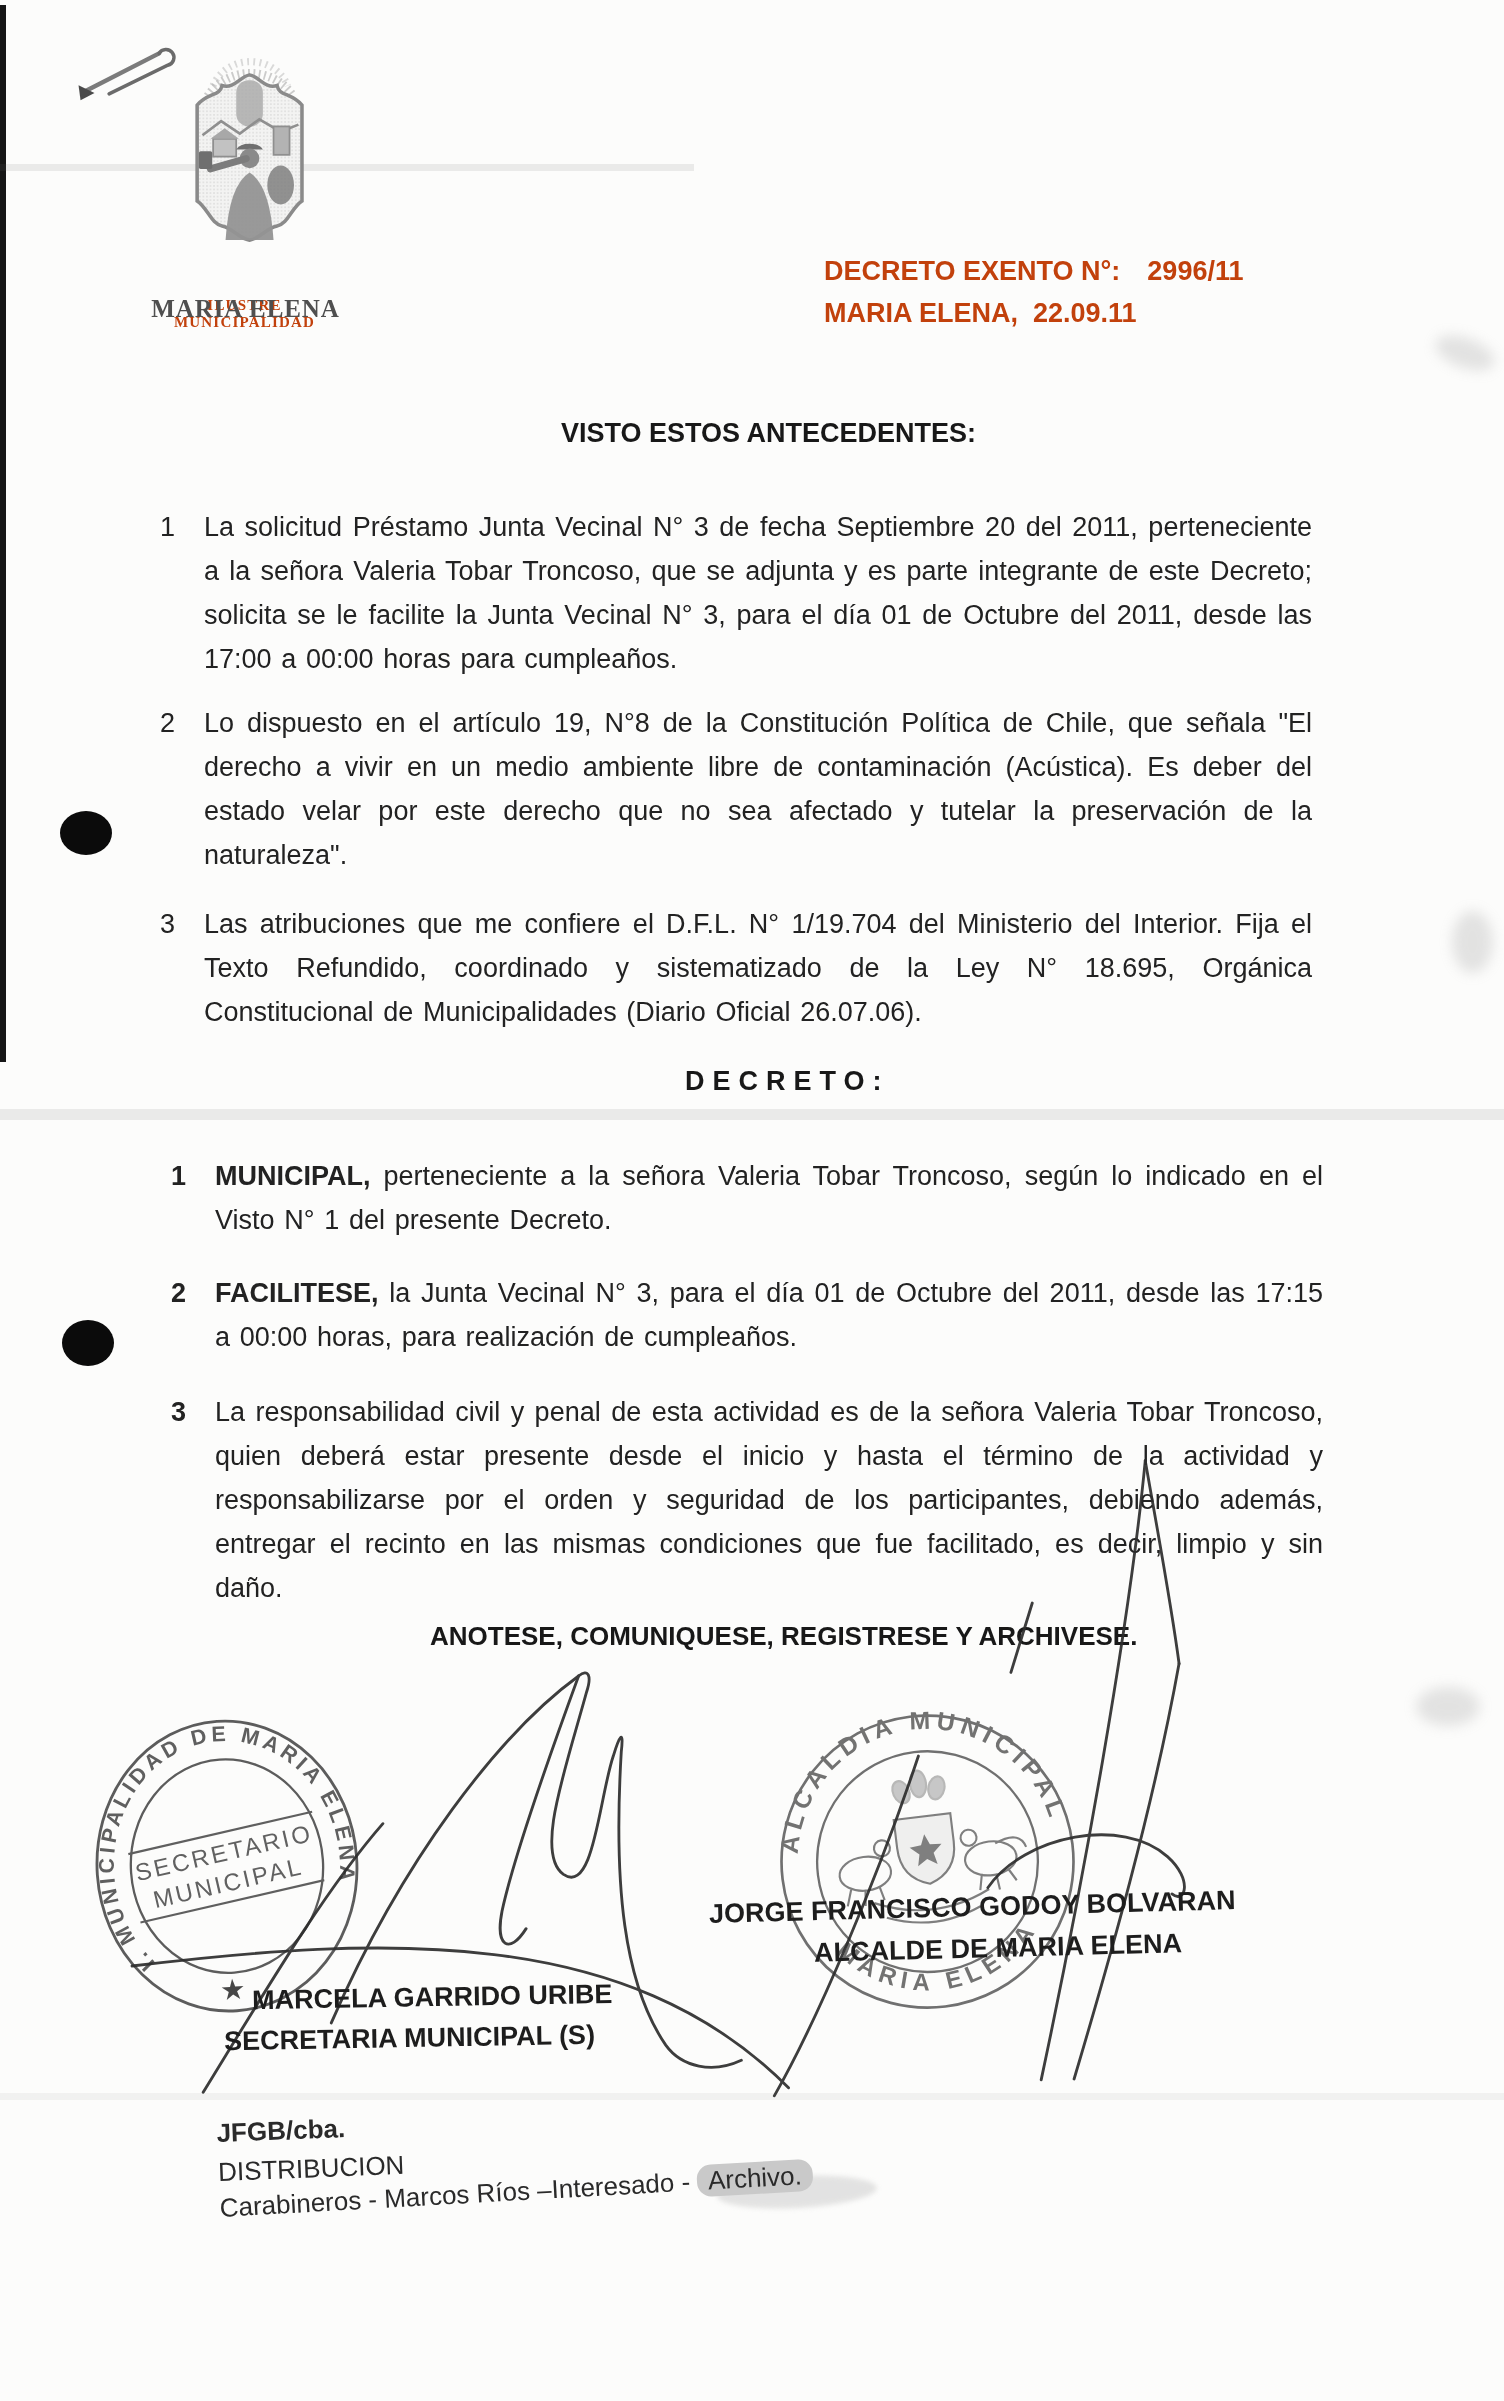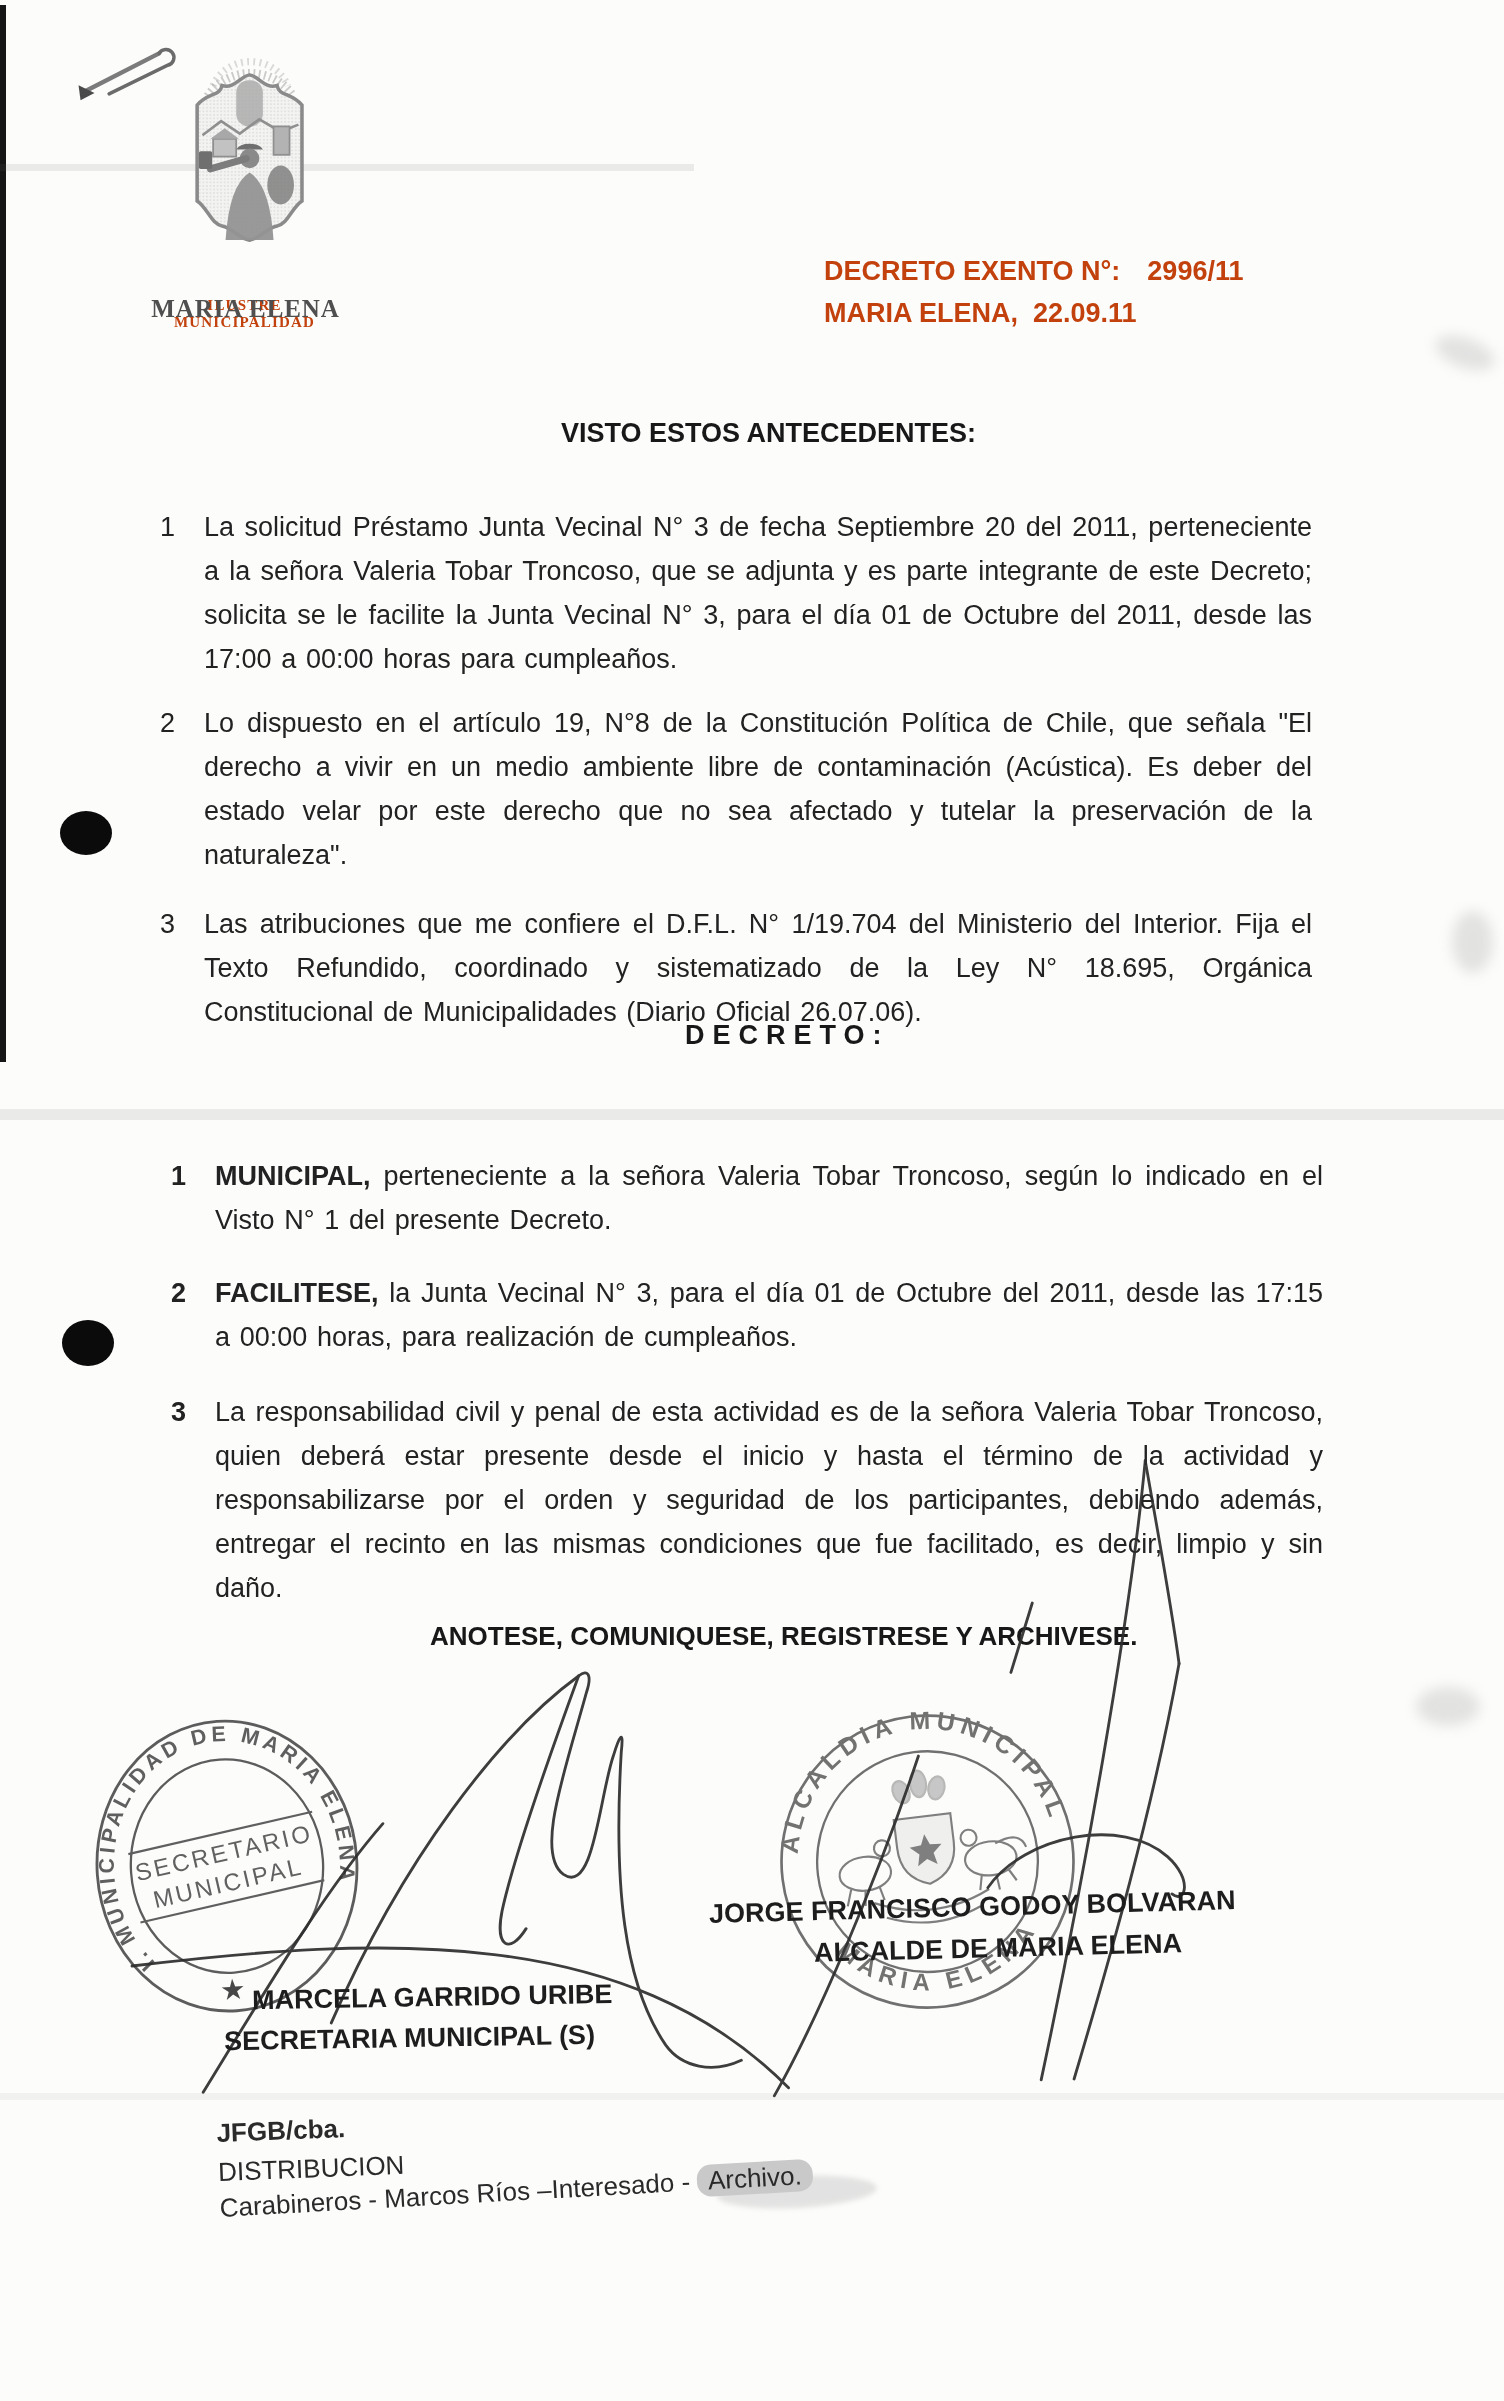--- a/index.html
+++ b/index.html
@@ -98,21 +98,21 @@
   </div>
   <div class="abs item" style="left:160px;top:701px;">
     <div class="num">2</div>
     <div class="txt">Lo dispuesto en el artículo 19, N°8 de la Constitución Política de Chile, que señala "El derecho a vivir en un medio ambiente libre de contaminación (Acústica). Es deber del estado velar por este derecho que no sea afectado y tutelar la preservación de la naturaleza".</div>
   </div>
   <div class="abs item" style="left:160px;top:902px;">
     <div class="num">3</div>
     <div class="txt">Las atribuciones que me confiere el D.F.L. N° 1/19.704 del Ministerio del Interior. Fija el Texto Refundido, coordinado y sistematizado de la Ley N° 18.695, Orgánica Constitucional de Municipalidades (Diario Oficial 26.07.06).</div>
   </div>
 
-  <div class="abs title spaced" style="left:685px;top:1020px;">DECRETO:</div>
+  <div class="abs title spaced" style="left:685px;top:1066px;">DECRETO:</div>
 
   <div class="abs item" style="left:171px;top:1154px;">
     <div class="num bold">1</div>
     <div class="txt"><span class="bold">MUNICIPAL,</span><span> perteneciente a la señora Valeria Tobar Troncoso, según lo indicado en el Visto N° 1 del presente Decreto.</span></div>
   </div>
   <div class="abs item" style="left:171px;top:1271px;">
     <div class="num bold">2</div>
     <div class="txt"><span class="bold">FACILITESE,</span><span> la Junta Vecinal N° 3, para el día 01 de Octubre del 2011, desde las 17:15 a 00:00 horas, para realización de cumpleaños.</span></div>
   </div>
   <div class="abs item" style="left:171px;top:1390px;">

